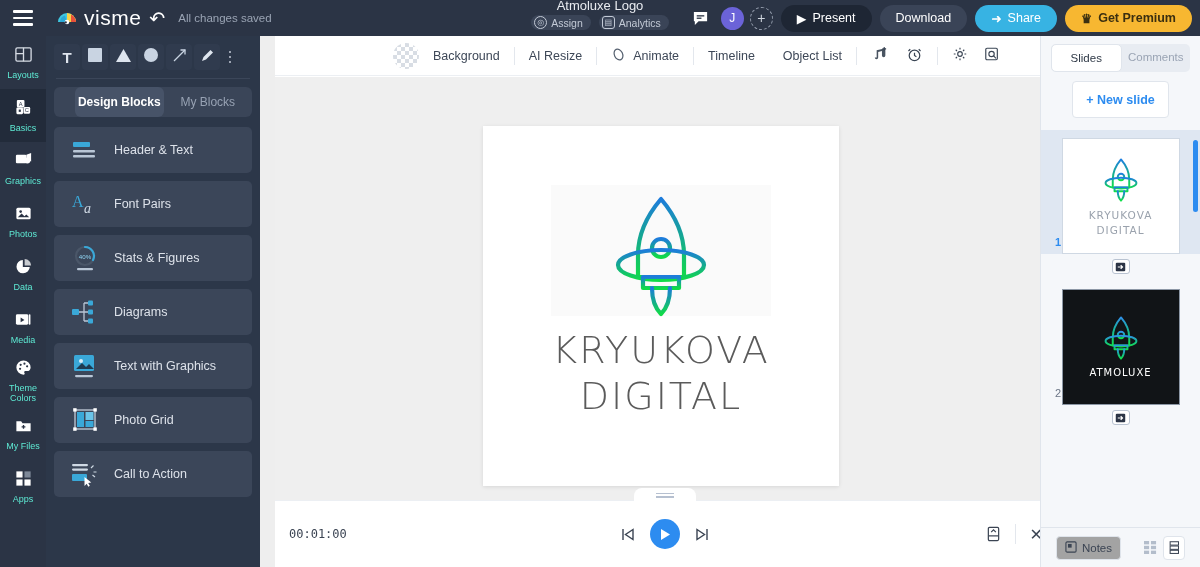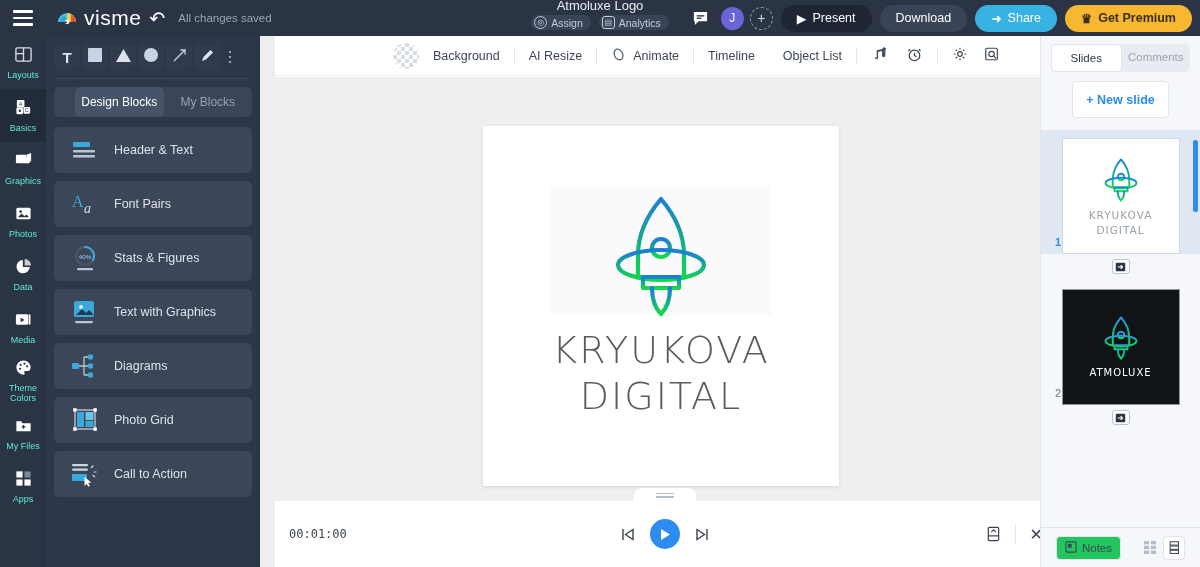--- a/index.html
+++ b/index.html
@@ -59,21 +59,21 @@
   
   .panel { position: absolute; left: 46px; top: 36px; width: 214px; height: 531px; background: #2c3749; }
   .tools { display: flex; align-items: center; gap: 2px; padding: 8px 6px 6px 8px; }
   .tool { width: 26px; height: 26px; border-radius: 4px; background: #34405480; display: flex;
     align-items: center; justify-content: center; cursor: pointer; }
   .tool.dots { background: transparent; width: 16px; flex-direction: column; gap: 2.5px; }
   .tool.dots i { width: 2.5px; height: 2.5px; background: #c2cad6; border-radius: 50%; display: block; }
   .panel-sep { height: 1px; background: #3b4659; margin: 2px 10px 8px 10px; }
   .tabs { display: flex; margin: 0 8px; background: #3a4558; border-radius: 6px; overflow: hidden; }
   .tab { flex: 1; text-align: center; font-size: 12px; padding: 8px 0; color: #97a2b3; cursor: pointer; }
-  .tab.active { background: #475368; color: #fff; font-weight: 400; border-radius: 6px; margin-left: 21px; }
+  .tab.active { background: #475368; color: #fff; font-weight: 700; border-radius: 6px; margin-left: 21px; }
   .blocks { margin: 10px 8px 0 8px; display: flex; flex-direction: column; gap: 8px; }
   .block { height: 46px; background: #3b4659; border-radius: 5px; display: flex; align-items: center;
     gap: 14px; padding-left: 16px; cursor: pointer; }
   .block-label { color: #dde2ea; font-size: 12.5px; }
   .bico { width: 30px; height: 30px; display: flex; align-items: center; justify-content: center; }
 
   
   .canvas-wrap { position: absolute; left: 268px; top: 36px; width: 780px; height: 531px; background: #fff; margin-left: 7px; }
   .canvas-toolbar { height: 40px; display: flex; align-items: center; gap: 0; padding-left: 118px;
     border-bottom: 1px solid #eceff3; background: #fff; }
@@ -143,21 +143,21 @@
   .snum { position: absolute; left: 14px; bottom: 6px; font-size: 11px; color: #6b7586; }
   .snum.active { color: #2d8cf0; font-weight: 700; }
   .slabel { font-size: 10.5px; letter-spacing: 1px; color: #9aa2ad; text-align: center; line-height: 12px;
     margin-top: 3px; font-family: "DejaVu Sans", sans-serif; }
   .slabel.white { color: #fff; font-size: 10px; }
   .transition { width: 18px; height: 15px; margin: 5px auto 7px auto; border: 1px solid #b9c3d1;
     border-radius: 3px; background: #fff; display: flex; align-items: center; justify-content: center;
     cursor: pointer; }
   .right-foot { position: absolute; left: 0; bottom: 0; width: 159px; height: 40px; background: #f5f7fa;
     border-top: 1px solid #e0e5ec; display: flex; align-items: center; justify-content: center; gap: 18px; }
-  .notesbtn { height: 24px; border: 1px solid #dfe4eb; background: #22c55e; border-radius: 4px; display: flex;
+  .notesbtn { height: 24px; border: 1px solid #dfe4eb; background: #a3a3a3; border-radius: 4px; display: flex;
     align-items: center; gap: 5px; padding: 0 8px; font-size: 11.5px; color: #3b4453; cursor: pointer; }
   .viewtoggle { display: flex; gap: 2px; }
   .vbtn { width: 22px; height: 24px; border-radius: 4px; display: flex; align-items: center;
     justify-content: center; cursor: pointer; }
   .vbtn.active { background: #fff; border: 1px solid #dfe4eb; }
   .right-scroll { position: absolute; right: 2px; top: 104px; width: 5px; height: 72px;
     background: #2d8cf0; border-radius: 3px; cursor: pointer; }
 </style>
 </head>
 <body>
@@ -396,40 +396,40 @@
               <circle cx="14" cy="12" r="9" fill="none" stroke="#4a5668" stroke-width="2.2"></circle>
               <path d="M14 3 a9 9 0 0 1 8 13" fill="none" stroke="#3aa8d8" stroke-width="2.2" stroke-linecap="round"></path>
               <text x="14" y="15" font-size="6.2" text-anchor="middle" fill="#8fd2f0" font-family="Liberation Sans">40%</text>
               <rect x="6" y="24" width="16" height="2.3" rx="1.1" fill="#b9c6d6"></rect>
             </svg>
         </span>
         <span class="block-label">Stats &amp; Figures</span>
       </div>
       <div class="block">
         <span class="bico">
-          <svg width="28" height="28" viewBox="0 0 28 28">
-              <rect x="3" y="3" width="20" height="16" rx="1.5" fill="#3aa8d8"></rect>
-              <circle cx="10" cy="9" r="2" fill="#d9edf8"></circle>
-              <path d="M5 17 l6-6 4 4 3-3 5 5z" fill="#1f3c52"></path>
-              <rect x="4" y="23" width="18" height="2.2" rx="1.1" fill="#b9c6d6"></rect>
-            </svg>
-        </span>
-        <span class="block-label">Text with Graphics</span>
-      </div>
-      <div class="block">
-        <span class="bico">
           <svg width="28" height="26" viewBox="0 0 28 26">
               <rect x="1" y="10" width="7" height="6" rx="1" fill="#3aa8d8"></rect>
               <path d="M8 13 h5 M13 4 v18 M13 4 h4 M13 13 h4 M13 22 h4" stroke="#b9c6d6" stroke-width="1.3" fill="none"></path>
               <rect x="17" y="1.5" width="5" height="5" rx="1" fill="#3aa8d8"></rect>
               <rect x="17" y="10.5" width="5" height="5" rx="1" fill="#3aa8d8"></rect>
               <rect x="17" y="19.5" width="5" height="5" rx="1" fill="#3aa8d8"></rect>
             </svg>
         </span>
         <span class="block-label">Diagrams</span>
+      </div>
+      <div class="block">
+        <span class="bico">
+          <svg width="28" height="28" viewBox="0 0 28 28">
+              <rect x="3" y="3" width="20" height="16" rx="1.5" fill="#3aa8d8"></rect>
+              <circle cx="10" cy="9" r="2" fill="#d9edf8"></circle>
+              <path d="M5 17 l6-6 4 4 3-3 5 5z" fill="#1f3c52"></path>
+              <rect x="4" y="23" width="18" height="2.2" rx="1.1" fill="#b9c6d6"></rect>
+            </svg>
+        </span>
+        <span class="block-label">Text with Graphics</span>
       </div>
       <div class="block">
         <span class="bico">
           <svg width="28" height="28" viewBox="0 0 28 28">
               <rect x="4" y="4" width="20" height="19" fill="none" stroke="#cfd9e4" stroke-width="1.2"></rect>
               <rect x="6" y="6" width="7" height="15" fill="#3aa8d8"></rect>
               <rect x="14.5" y="6" width="8" height="8" fill="#6bc4e8"></rect>
               <rect x="14.5" y="15" width="8" height="6" fill="#3aa8d8"></rect>
               <rect x="2.2" y="2.2" width="3.4" height="3.4" fill="#fff"></rect>
               <rect x="22.4" y="2.2" width="3.4" height="3.4" fill="#fff"></rect>

